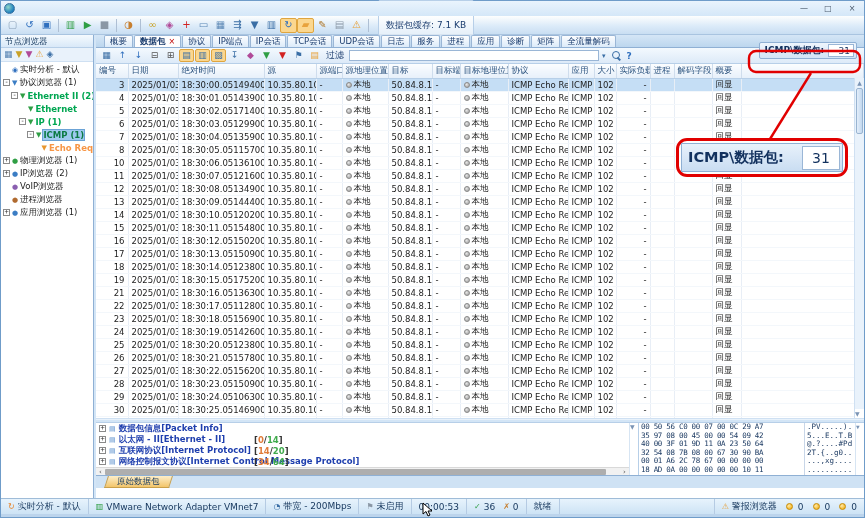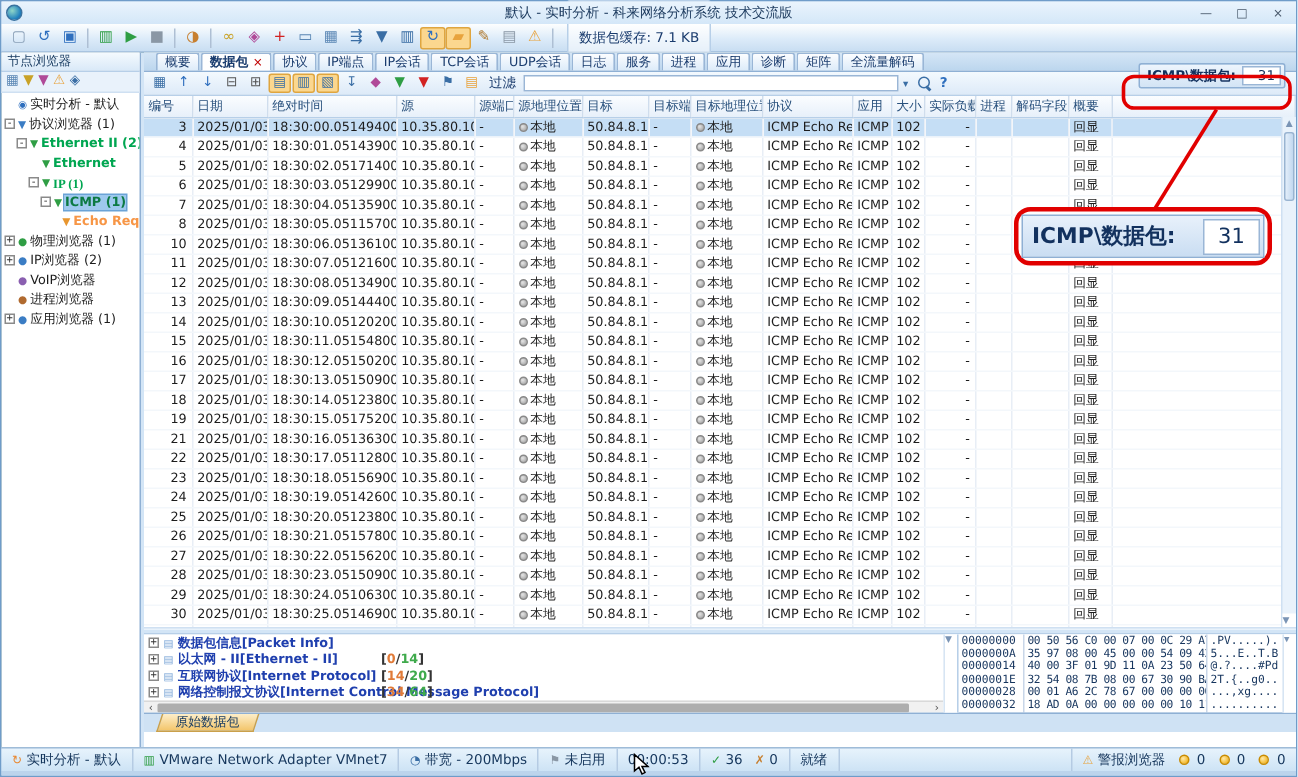--- a/index.html
+++ b/index.html
@@ -128,21 +128,20 @@
 
   .cursor { position:absolute; left:422px; top:502px; z-index:60; pointer-events:none; }
 </style>
 </head>
 <body>
 
 <div class="window">
 
   <div class="titlebar">
     <span class="app-logo"></span>
-    <span class="title-text">默认 - 实时分析 - 科来网络分析系统 技术交流版</span>
     <span class="win-controls">
       <span class="win-btn">—</span>
       <span class="win-btn">□</span>
       <span class="win-btn">×</span>
     </span>
   </div>
 
 
   <div class="main-toolbar" id="main-toolbar">
       <span class="tb-icon" style="color: rgb(138, 160, 184);">▢</span>
@@ -200,21 +199,21 @@
             <span class="tree-label" style="color: rgb(0, 166, 81); font-weight: bold;">Ethernet II (2)</span>
           </div>
           <div class="tree-row" style="padding-left: 18px;">
             <span style="width: 9px;"></span>
             <span class="node-icon" style="color: rgb(47, 158, 68);">▼</span>
             <span class="tree-label" style="color: rgb(0, 166, 81); font-weight: bold;">Ethernet</span>
           </div>
           <div class="tree-row" style="padding-left: 18px;">
             <span class="expander">-</span>
             <span class="node-icon" style="color: rgb(47, 158, 68);">▼</span>
-            <span class="tree-label" style="color: rgb(0, 166, 81); font-weight: bold; font-family: Liberation Serif, serif;">IP (1)</span>
+            <span class="tree-label" style="color: rgb(0, 166, 81); font-weight: bold;">IP (1)</span>
           </div>
           <div class="tree-row" style="padding-left: 26px;">
             <span class="expander">-</span>
             <span class="node-icon" style="color: rgb(47, 158, 68);">▼</span>
             <span class="tree-label selected" style="color: rgb(12, 122, 67); font-weight: bold;">ICMP (1)</span>
           </div>
           <div class="tree-row" style="padding-left: 34px;">
             <span style="width: 9px;"></span>
             <span class="node-icon" style="color: rgb(232, 150, 47);">▼</span>
             <span class="tree-label" style="color: rgb(247, 150, 70); font-weight: bold;">Echo Req</span>
@@ -919,28 +918,20 @@
             <span class="harr">‹</span>
             <span class="hthumb"></span>
             <span class="harr">›</span>
           </div>
         </div>
         <div class="decode-vscroll">
           <div class="arr">▲</div>
           <div class="arr bottom">▼</div>
         </div>
         <div class="hex-pane">
-          <div class="hex-col hex-offsets" id="hex-offsets">
-              <div>00000000</div>
-              <div>0000000A</div>
-              <div>00000014</div>
-              <div>0000001E</div>
-              <div>00000028</div>
-              <div>00000032</div>
-            </div>
           <div class="hex-col hex-bytes" id="hex-bytes">
               <div>00 50 56 C0 00 07 00 0C 29 A7</div>
               <div>35 97 08 00 45 00 00 54 09 42</div>
               <div>40 00 3F 01 9D 11 0A 23 50 64</div>
               <div>32 54 08 7B 08 00 67 30 90 BA</div>
               <div>00 01 A6 2C 78 67 00 00 00 00</div>
               <div>18 AD 0A 00 00 00 00 00 10 11</div>
             </div>
           <div class="hex-col hex-ascii" id="hex-ascii">
               <div>.PV.....).</div>

